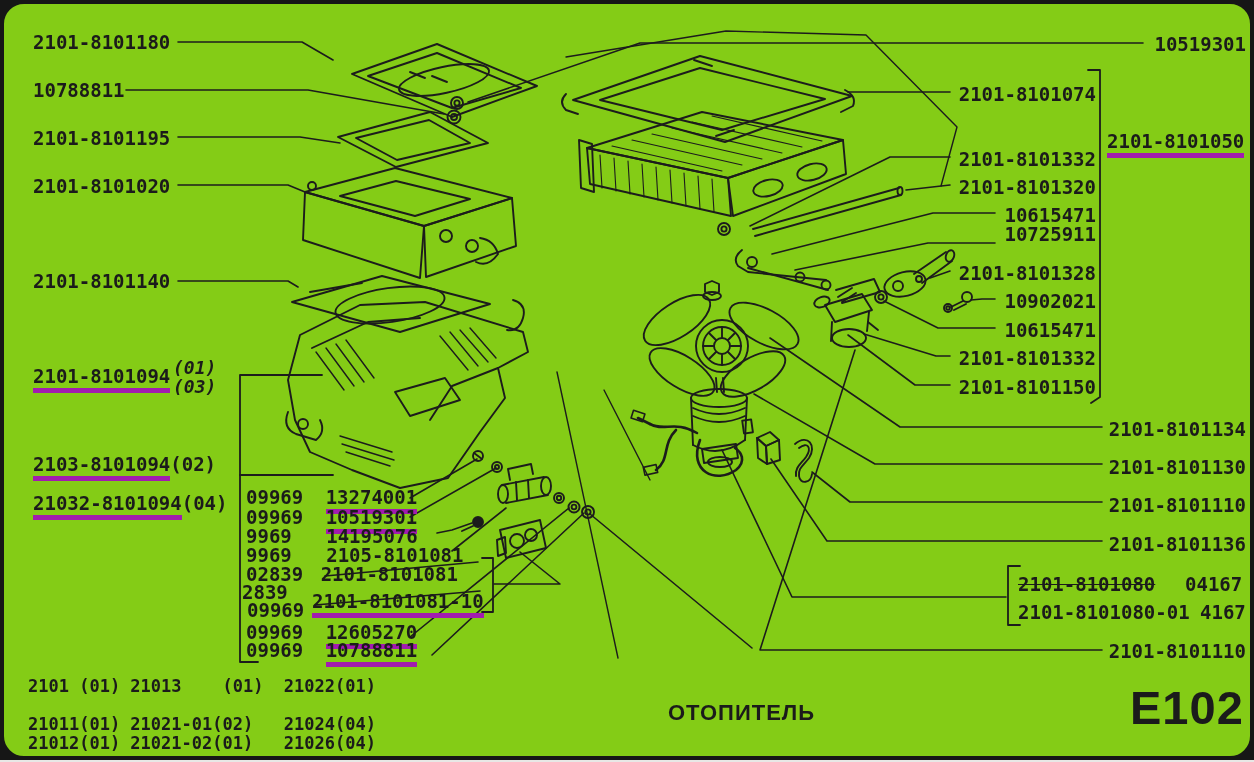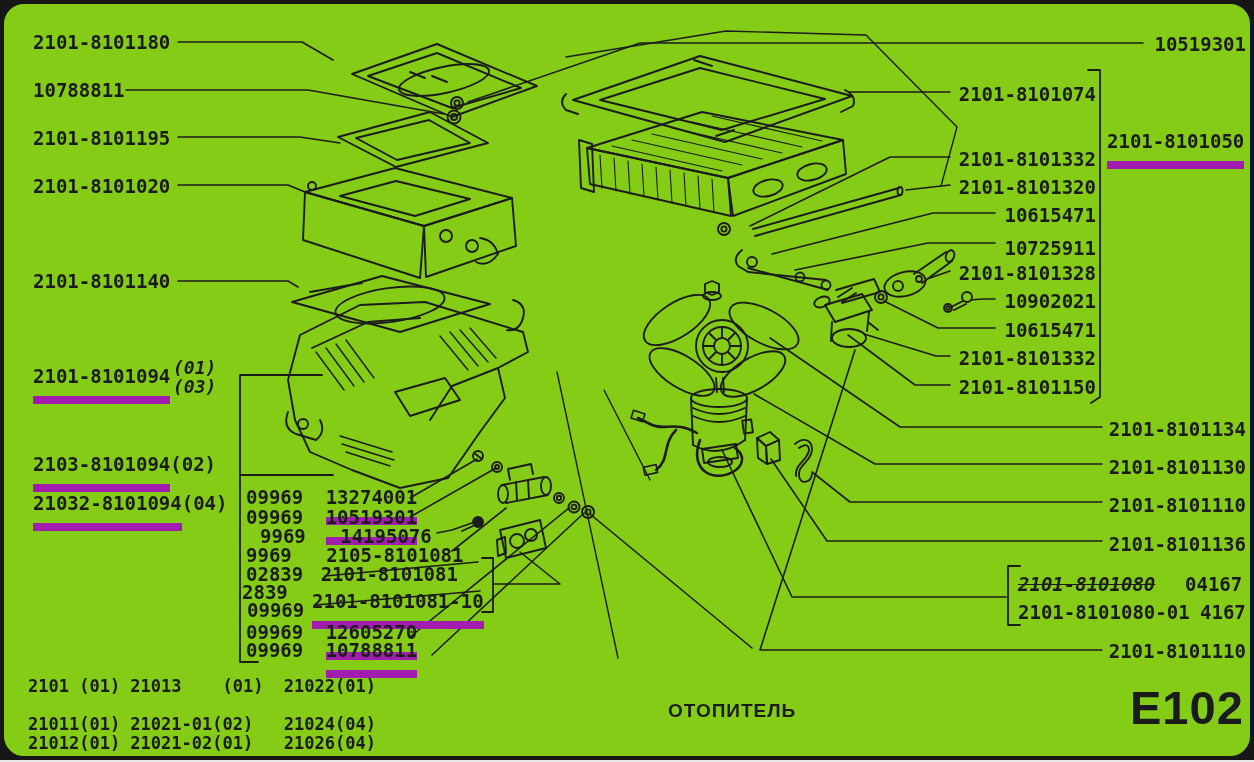--- a/index.html
+++ b/index.html
@@ -5,25 +5,25 @@
   html,body{margin:0;padding:0;background:#e8e8e6;}
   #canvas{
     position:relative;width:1254px;height:760px;overflow:hidden;
     background:#84cc16;color:#1b1b1b;
     font-family:"DejaVu Sans Mono","Liberation Mono",monospace;
   }
   #frame{position:absolute;inset:-14px;border:18px solid #161616;border-radius:38px;pointer-events:none;}
   svg{position:absolute;left:0;top:0;}
   .lbl{position:absolute;font-size:19px;font-weight:bold;letter-spacing:0;white-space:pre;line-height:20px;}
   .sm{font-size:18px;font-style:italic;}
-  .u{border-bottom:8px solid #a21caf;padding-bottom:9px;}
-  .lt{text-decoration:line-through;font-style:italic;}
+  .u{border-bottom:5px solid #a21caf;padding-bottom:1px;}
+  .lt{text-decoration:line-through;}
   .tbl-row{position:absolute;left:28px;font-size:17px;font-weight:bold;white-space:pre;line-height:19px;}
   #title{position:absolute;left:668px;top:700px;font-family:"Liberation Sans","DejaVu Sans",sans-serif;
-    font-size:19px;font-weight:bold;letter-spacing:1px;}
+    font-size:22px;font-weight:bold;letter-spacing:1px;}
   #pagecode{position:absolute;left:1130px;top:680px;font-family:"Liberation Sans","DejaVu Sans",sans-serif;
     font-size:47px;font-weight:bold;letter-spacing:1px;}
 </style>
 </head>
 <body>
 
 <div id="canvas">
 
   <svg width="1254" height="762" viewBox="0 0 1254 762">
     <g stroke="#1c1c1c" fill="none" stroke-width="1.9" stroke-linecap="round" stroke-linejoin="round">
@@ -308,36 +308,36 @@
   <div class="lbl" style="left:33px;top:271px">2101-8101140</div>
 
   <div class="lbl" style="left:33px;top:366px"><span class="u">2101-8101094</span></div>
   <div class="lbl sm" style="left:173px;top:358px">(01)</div>
   <div class="lbl sm" style="left:173px;top:377px">(03)</div>
   <div class="lbl" style="left:33px;top:454px"><span class="u">2103-8101094</span><span>(02)</span></div>
   <div class="lbl" style="left:33px;top:493px"><span class="u">21032-8101094</span><span>(04)</span></div>
 
   <div class="lbl" style="left:246px;top:487px"><span>09969</span>&nbsp;<span class="u" style="margin-left:11px">13274001</span></div>
   <div class="lbl" style="left:246px;top:507px"><span>09969</span>&nbsp;<span class="u" style="margin-left:11px">10519301</span></div>
-  <div class="lbl" style="left:260px;top:526px"><span>9969</span>&nbsp;<span style="margin-left:23px">14195076</span></div>
+  <div class="lbl" style="left:246px;top:526px"><span>9969</span>&nbsp;<span style="margin-left:23px">14195076</span></div>
   <div class="lbl" style="left:246px;top:545px"><span>9969</span>&nbsp;<span style="margin-left:23px">2105-8101081</span></div>
   <div class="lbl" style="left:246px;top:564px"><span>02839</span>&nbsp;<span style="margin-left:6px">2101-8101081</span></div>
   <div class="lbl" style="left:242px;top:582px"><span>2839</span></div>
   <div class="lbl" style="left:312px;top:591px"><span class="u">2101-8101081-10</span></div>
   <div class="lbl" style="left:247px;top:600px"><span>09969</span></div>
   <div class="lbl" style="left:246px;top:622px"><span>09969</span>&nbsp;<span class="u" style="margin-left:11px">12605270</span></div>
   <div class="lbl" style="left:246px;top:640px"><span>09969</span>&nbsp;<span class="u" style="margin-left:11px">10788811</span></div>
 
   <div class="lbl" style="right:8px;top:34px">10519301</div>
   <div class="lbl" style="right:158px;top:84px">2101-8101074</div>
   <div class="lbl" style="left:1107px;top:131px"><span class="u">2101-8101050</span></div>
   <div class="lbl" style="right:158px;top:149px">2101-8101332</div>
   <div class="lbl" style="right:158px;top:177px">2101-8101320</div>
   <div class="lbl" style="right:158px;top:205px">10615471</div>
-  <div class="lbl" style="right:158px;top:238px">10725911</div>
+  <div class="lbl" style="right:158px;top:224px">10725911</div>
   <div class="lbl" style="right:158px;top:263px">2101-8101328</div>
   <div class="lbl" style="right:158px;top:291px">10902021</div>
   <div class="lbl" style="right:158px;top:320px">10615471</div>
   <div class="lbl" style="right:158px;top:348px">2101-8101332</div>
   <div class="lbl" style="right:158px;top:377px">2101-8101150</div>
   <div class="lbl" style="right:8px;top:419px">2101-8101134</div>
   <div class="lbl" style="right:8px;top:457px">2101-8101130</div>
   <div class="lbl" style="right:8px;top:495px">2101-8101110</div>
   <div class="lbl" style="right:8px;top:534px">2101-8101136</div>
 

